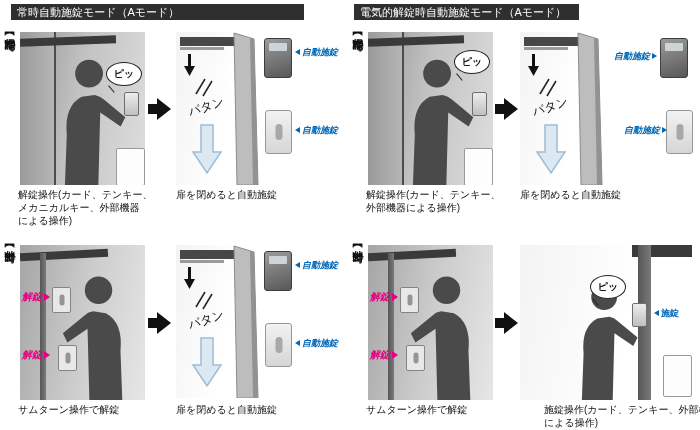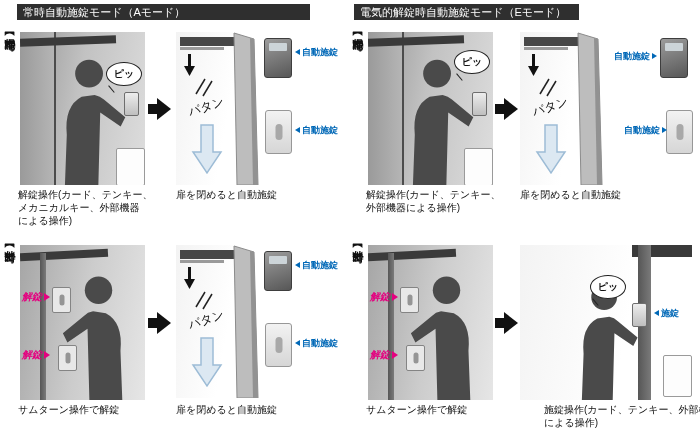--- a/index.html
+++ b/index.html
@@ -36,39 +36,39 @@
     border-bottom:4px solid transparent;border-left:6px solid #e4007f;}
   .bluetag{position:absolute;color:#0068b7;font-size:9px;font-weight:bold;white-space:nowrap;z-index:4;}
   .bluetag.arrow-left::before{content:"";display:inline-block;margin-right:2px;
     border-top:3.5px solid transparent;border-bottom:3.5px solid transparent;border-right:5px solid #0068b7;}
   .bluetag.arrow-rightward::after{content:"";display:inline-block;margin-left:2px;
     border-top:3.5px solid transparent;border-bottom:3.5px solid transparent;border-left:5px solid #0068b7;}
   .flow-arrow{position:absolute;width:24px;height:22px;}
   .flow-arrow::before{content:"";position:absolute;left:0;top:6px;width:9px;height:10px;background:#111;}
   .flow-arrow::after{content:"";position:absolute;left:9px;top:0;width:0;height:0;
     border-top:11px solid transparent;border-bottom:11px solid transparent;border-left:14px solid #111;}
-  .locks{position:absolute;}
+  .locks{position:absolute;font-style:italic;}
   .dev-dark{position:absolute;width:26px;height:38px;border-radius:3px;
     background:linear-gradient(160deg,#9c9c9c,#575757);border:1px solid #3e3e3e;}
   .dev-dark::before{content:"";position:absolute;left:4px;top:4px;right:4px;height:8px;
     background:#ccd4d8;border-radius:1px;}
   .dev-light{position:absolute;width:25px;height:42px;border-radius:3px;
     background:linear-gradient(#f2f2f2,#d6d6d6);border:1px solid #979797;}
   .dev-light::before{content:"";position:absolute;left:50%;top:50%;width:7px;height:16px;
     transform:translate(-50%,-50%);background:#a8a8a8;border-radius:4px;}
   .caption{position:absolute;font-size:10px;line-height:1.3;color:#111;white-space:pre-line;}
   .doorsvg text{font-family:"Liberation Sans","DejaVu Sans",sans-serif;}
 </style>
 </head>
 <body>
 
 <div class="canvas">
 
-  <div class="hdr" style="left:17px;width:293px;">常時自動施錠モード（Aモード）</div>
-  <div class="hdr" style="left:354px;width:225px;">電気的解錠時自動施錠モード（Eモード）</div>
+  <div class="hdr" style="left:11px;width:293px;">常時自動施錠モード（Aモード）</div>
+  <div class="hdr" style="left:354px;width:225px;">電気的解錠時自動施錠モード（Aモード）</div>
 
   <div class="vlabel" style="left:2px;top:28px;">【帰宅時】</div>
   <div class="vlabel" style="left:2px;top:240px;">【外出時】</div>
   <div class="vlabel" style="left:350px;top:28px;">【帰宅時】</div>
   <div class="vlabel" style="left:350px;top:240px;">【外出時】</div>
 
   <div class="scene photo-bg" style="left:20px;top:32px;width:125px;height:153px;">
     <div class="doorstrip"></div>
     <div class="topband" style="left:0;top:5px;width:96px;height:8px;transform:rotate(-2deg);"></div>
     <svg class="person" style="left:16px;bottom:0;" width="95" height="130" viewBox="0 0 100 140">

